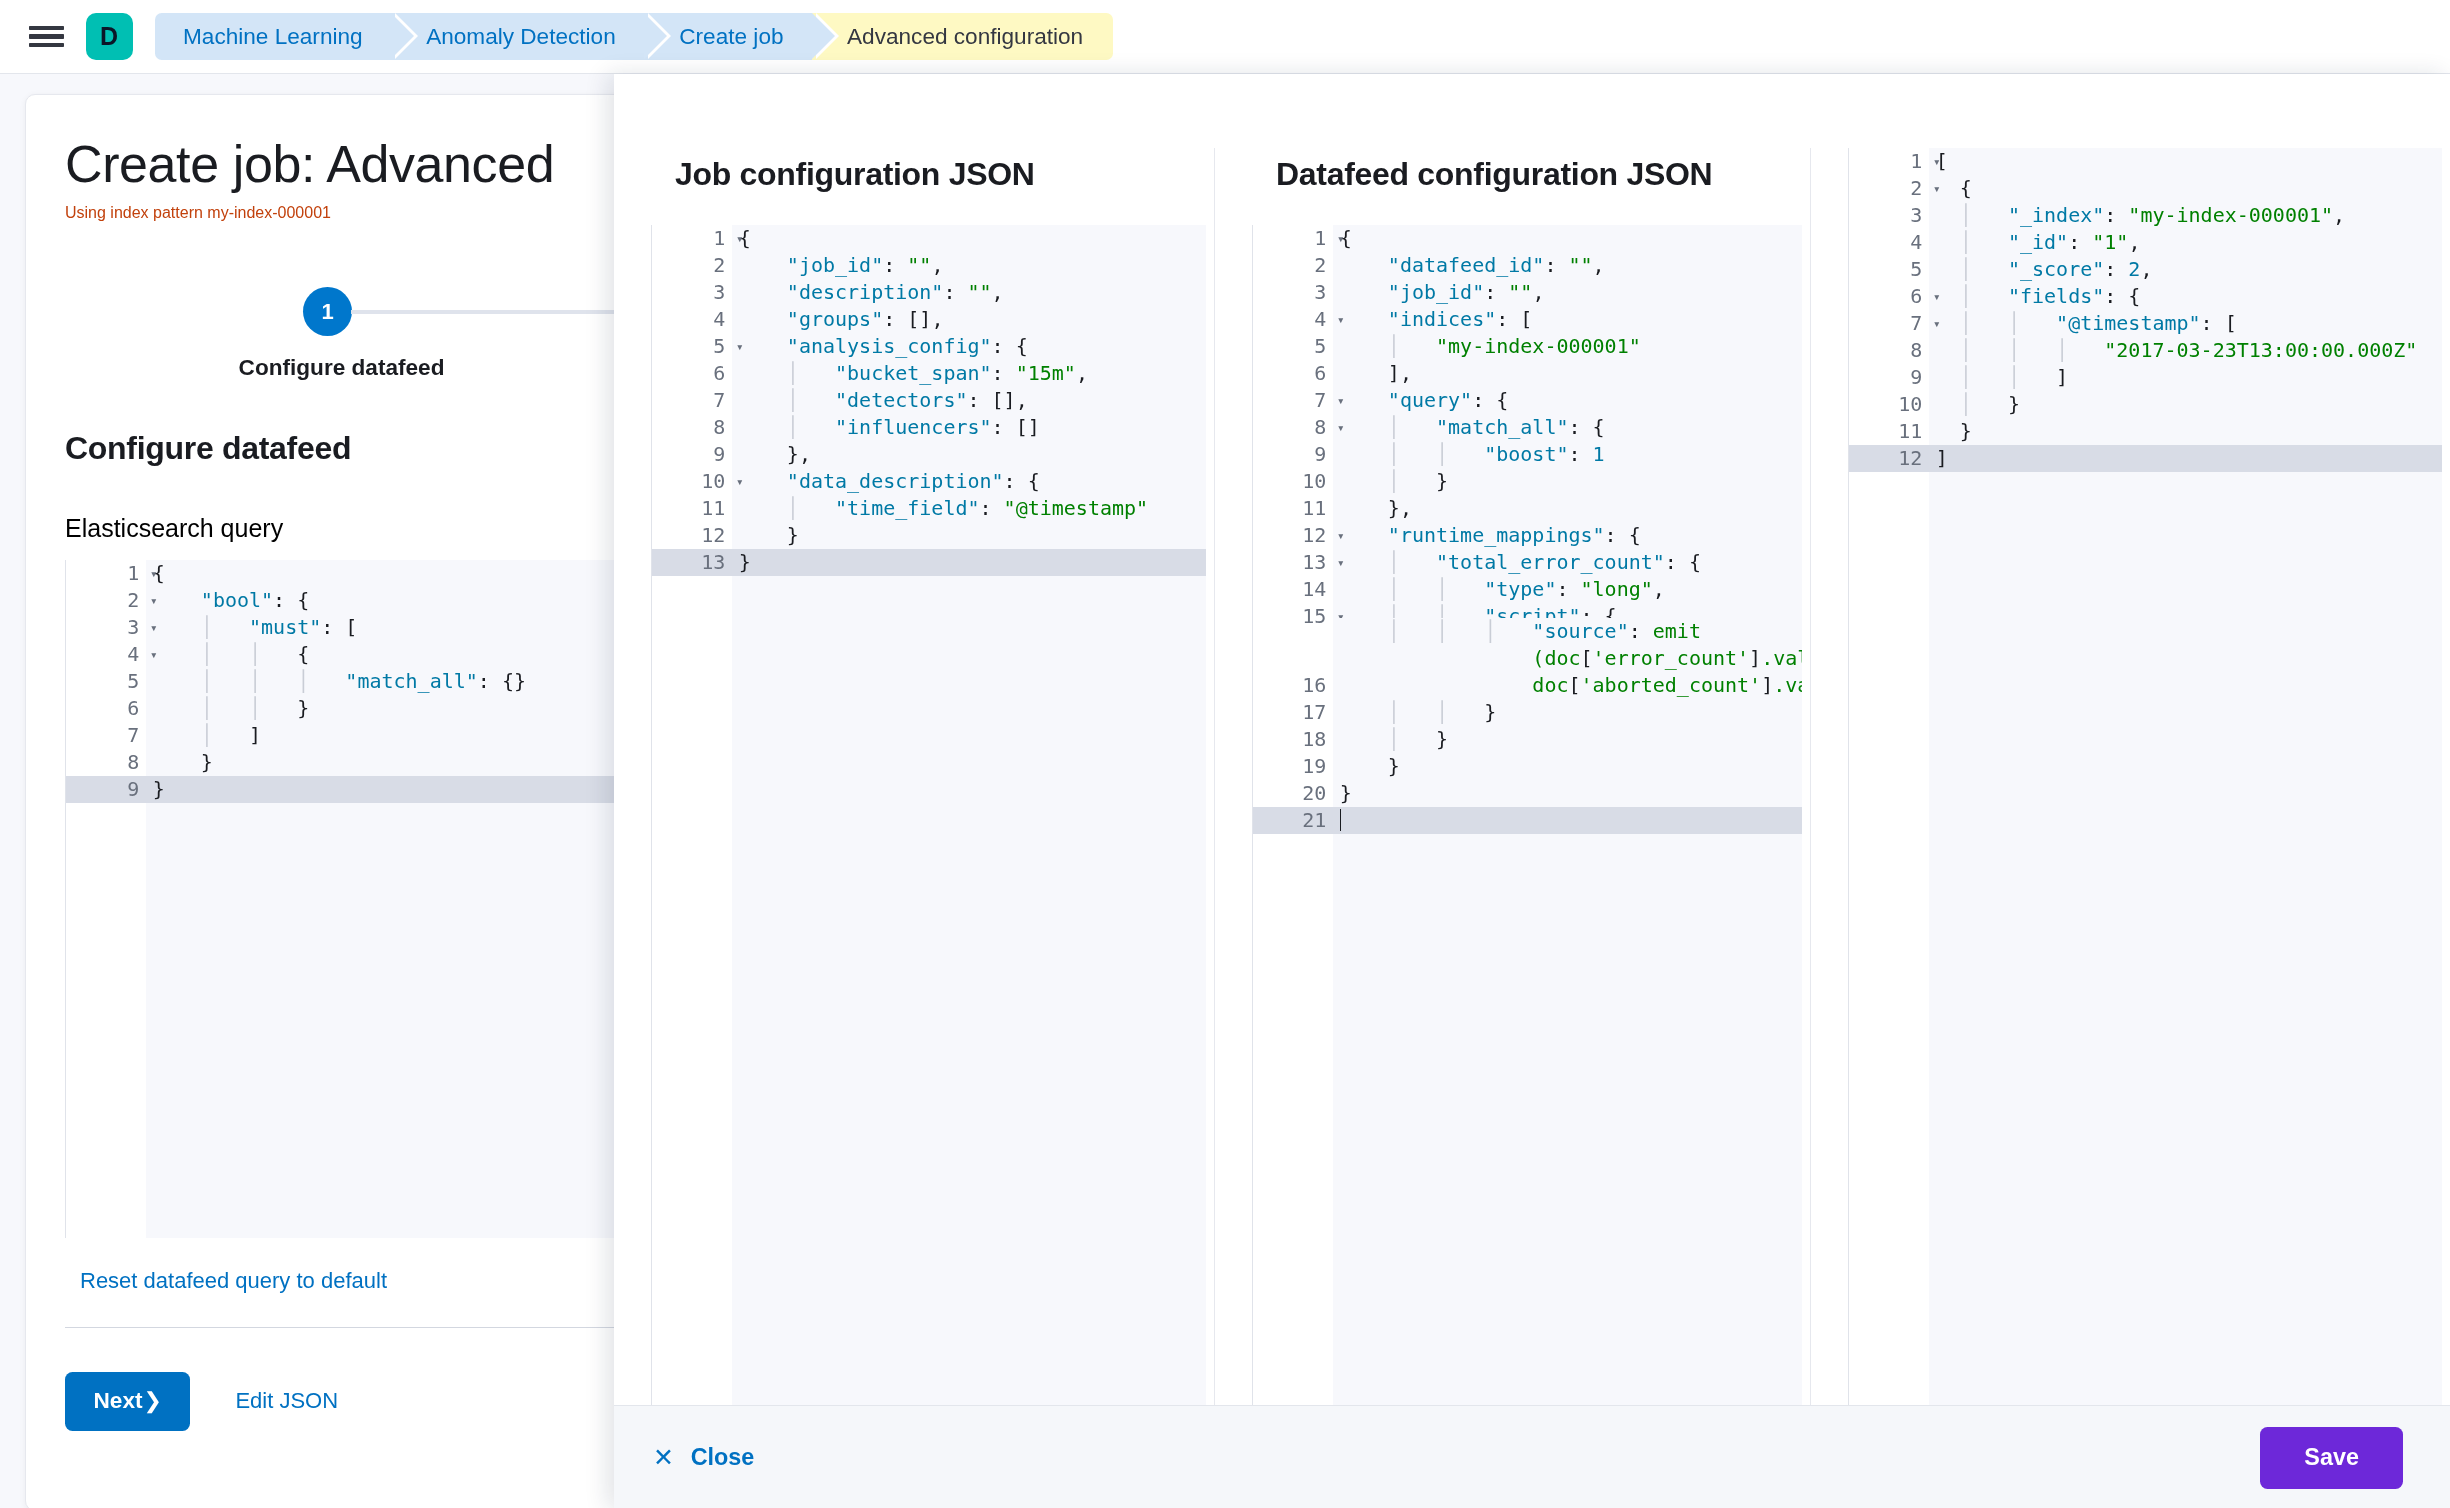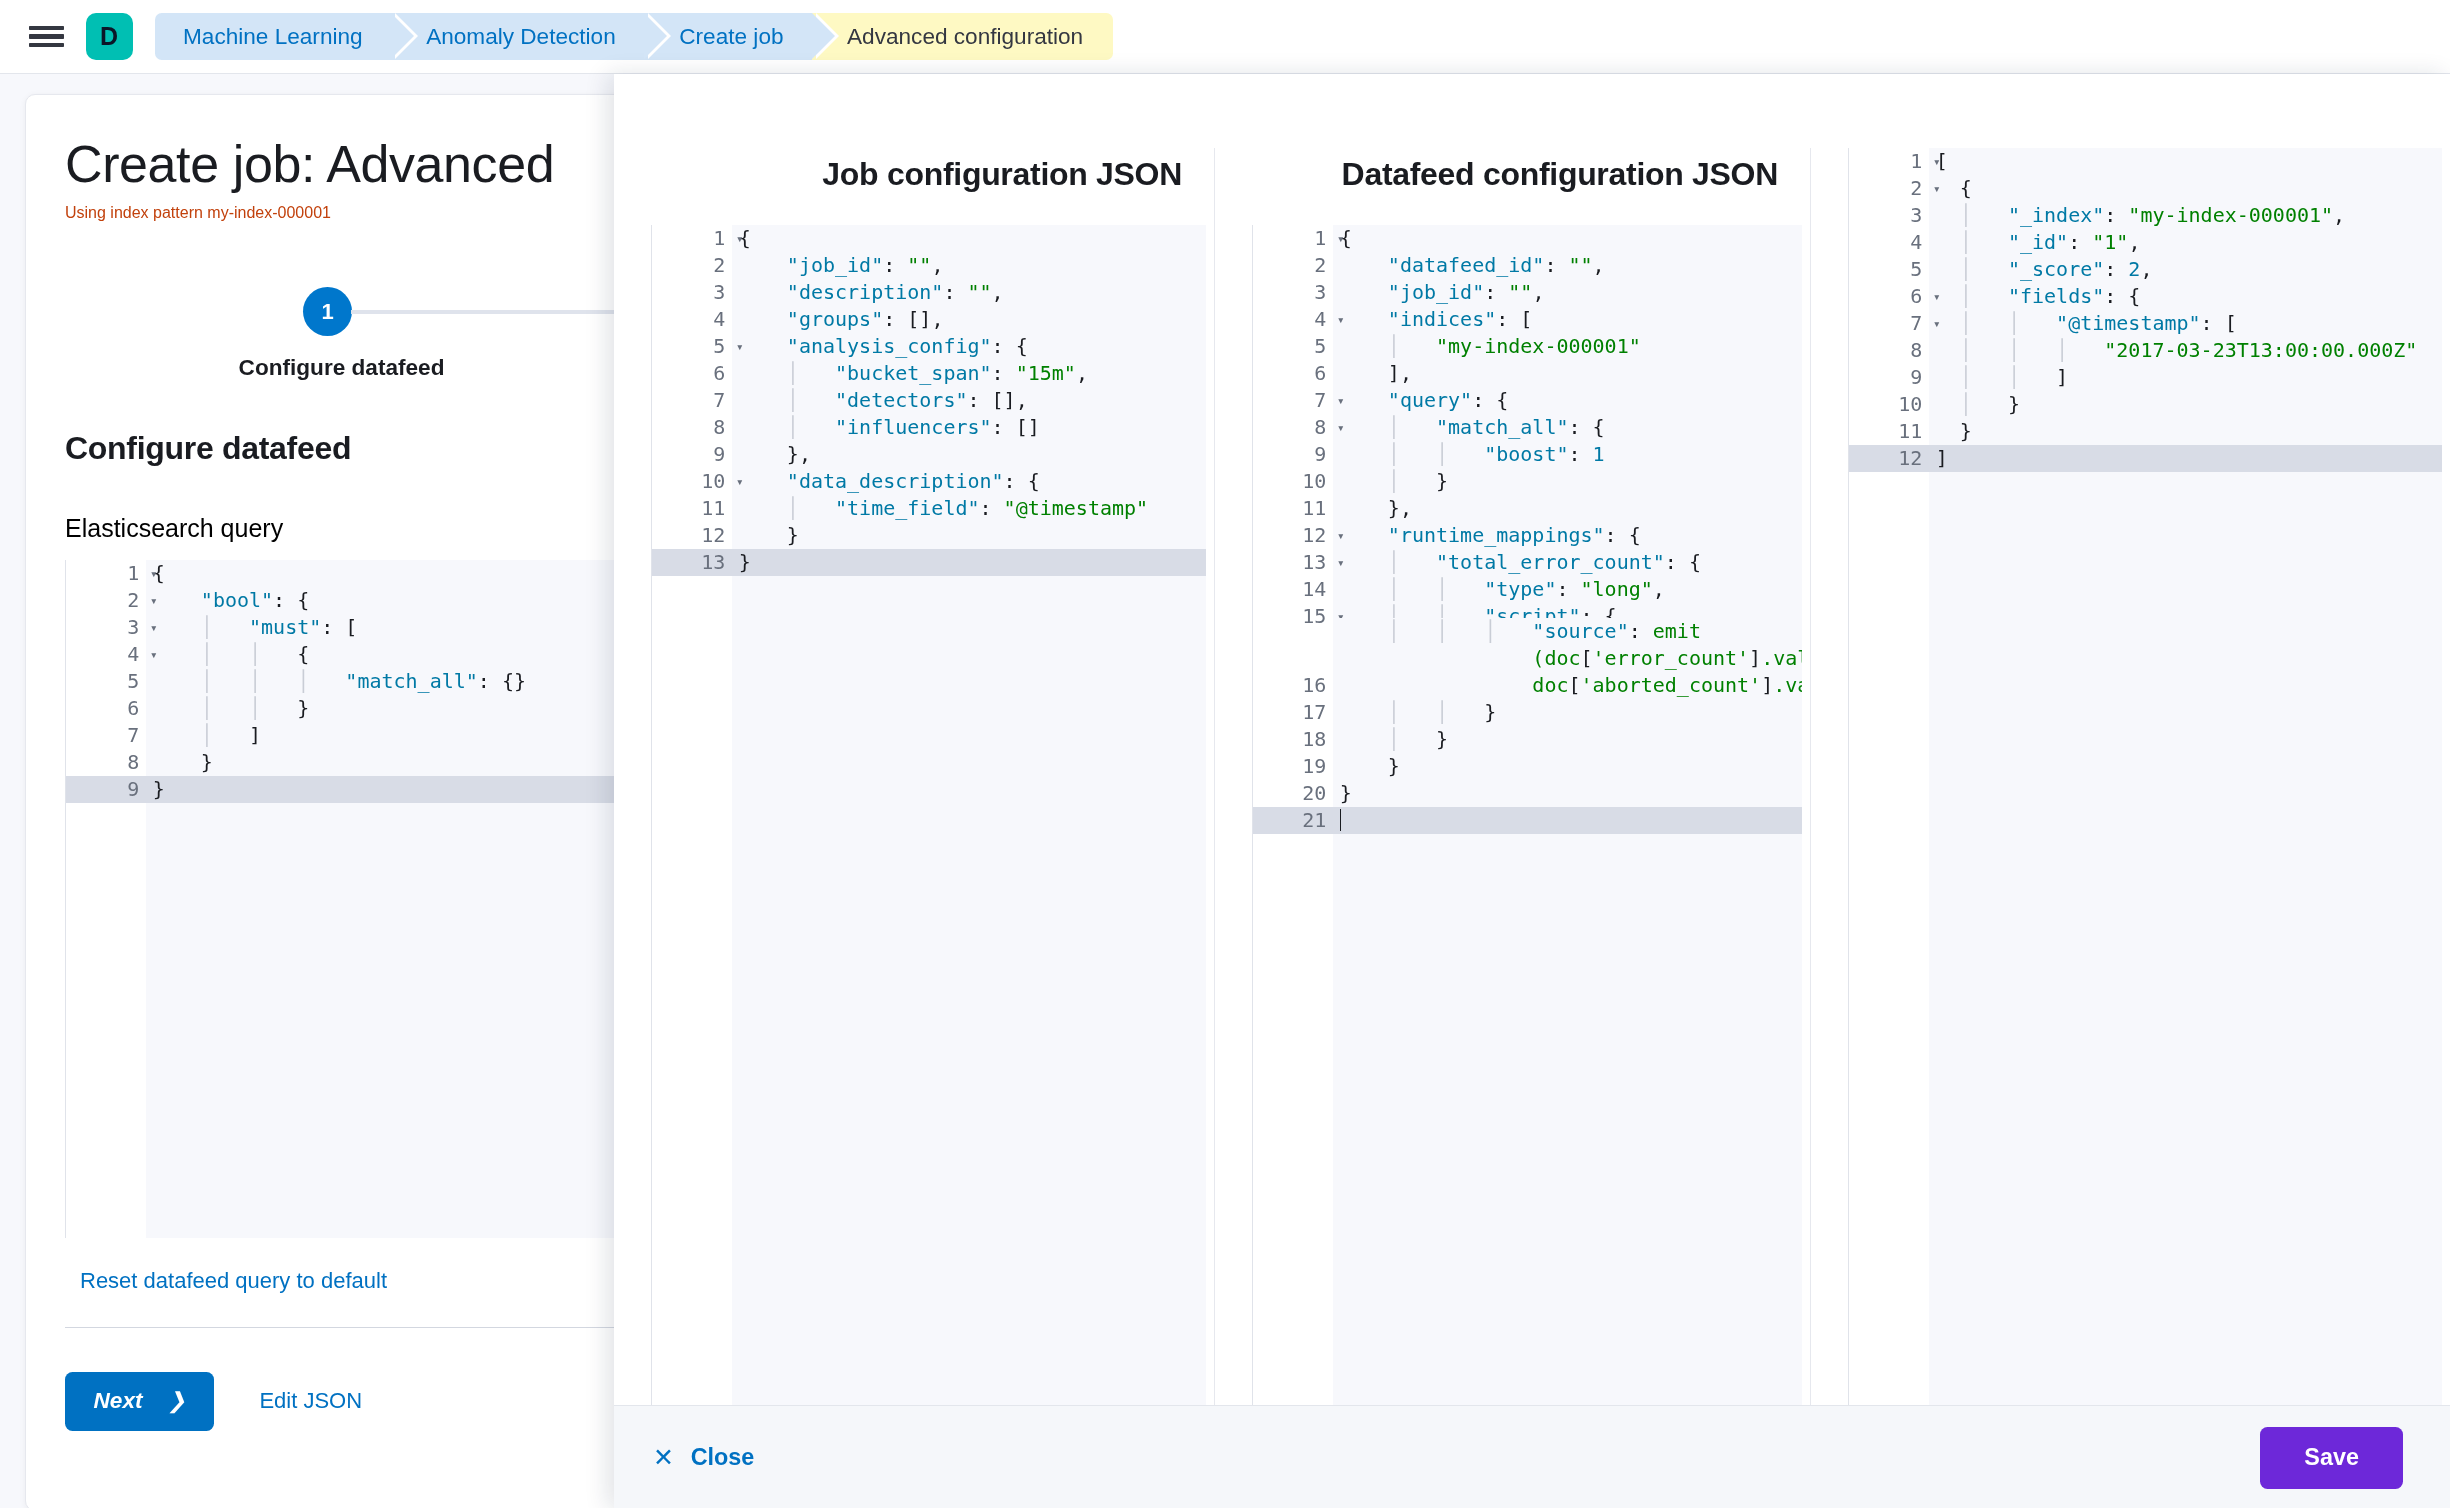--- a/index.html
+++ b/index.html
@@ -86,23 +86,22 @@
   }
   .left-editor .ed-pane { background: #f7f8fc; }
 
   .link-blue { color: #0071c2; font-size: 22px; cursor: pointer; }
   .reset-link { margin-top: 30px; margin-left: 15px; }
   .wz-divider { margin-top: 33px; width: 586px; height: 0.8px; background: #d3d7e0; }
   .wz-actions { margin-top: 44px; display: flex; align-items: center; gap: 45px; }
   .btn-primary {
     background: #0071c2; color: #fff; border: none; border-radius: 7.5px;
     font-size: 22.6px; font-weight: 600; padding: 0 28.5px; height: 59px;
-    display: flex; align-items: center; gap: 25px; cursor: pointer;
-    font-family: "Liberation Sans", sans-serif;
-    font-style: italic;
+    display: flex; align-items: center; gap: 1px; cursor: pointer;
+    font-family: "Liberation Sans", sans-serif;
   }
   .chev { font-size: 22px; font-weight: 400; }
 
   
   .flyout {
     position: absolute; left: 614px; top: 74px; width: 1836px; height: 1435px;
     background: #ffffff; box-shadow: -6.7px 0 22px rgba(20,30,60,.12);
     display: flex; flex-direction: column;
   }
   .flyout-body { flex: 1; display: flex; padding: 74px 0 0 0; overflow: hidden; }
@@ -110,21 +109,21 @@
   .col {
     position: relative; display: flex; flex-direction: column;
     padding-right: 0; height: 100%;
   }
   .col-job { width: 601px; }
   .col-feed { width: 596px; }
   .col-prev { width: 639px; }
   .col-sep { border-right: 0.8px solid #e6e8ee; }
 
   .col-head {
-    display: flex; align-items: center; justify-content: flex-end;
+    display: flex; align-items: center; justify-content: flex-start;
     padding: 0 32px 0 37px; height: 52px; margin-bottom: 25px; margin-left: 24px;
   }
   .col-title { font-size: 32px; font-weight: 700; color: #1a1c21; letter-spacing: -0.3px; white-space: nowrap; }
   .refresh-btn {
     display: flex; align-items: center; gap: 13.4px;
     background: #d7e7f7; color: #0071c2; border: none; border-radius: 7.5px;
     height: 55px; padding: 0 25px; font-size: 22px; font-weight: 600; cursor: pointer;
     font-family: "Liberation Sans", sans-serif;
   }
 

